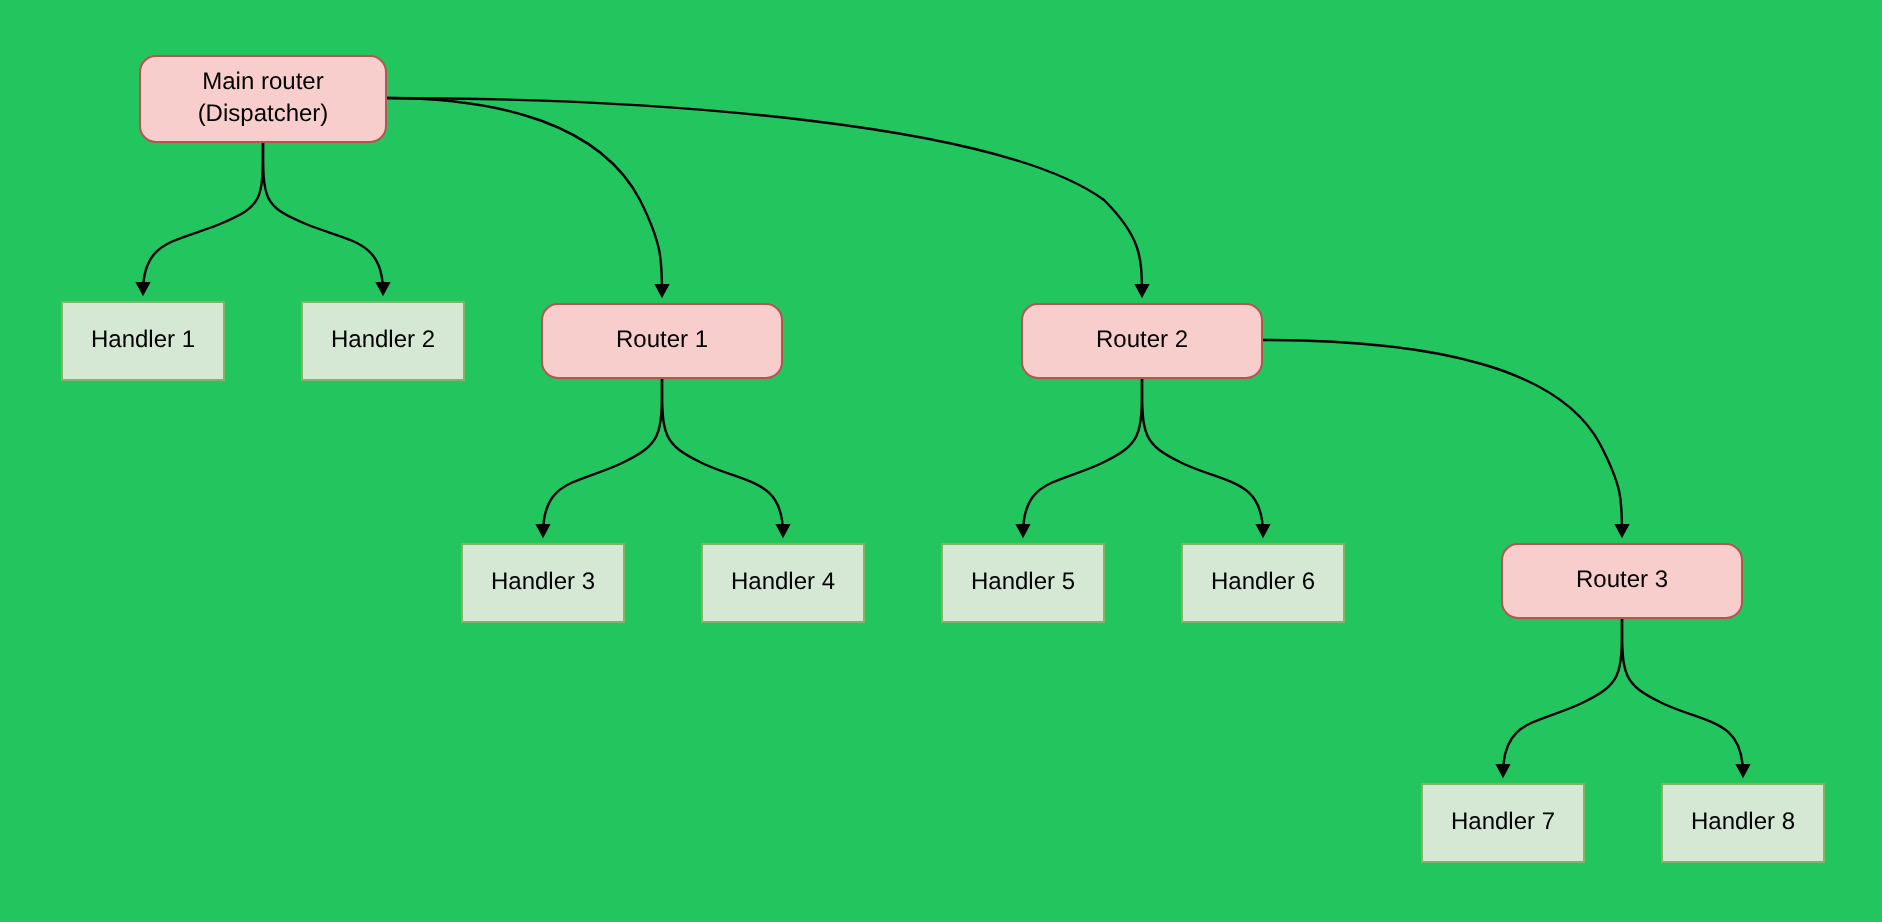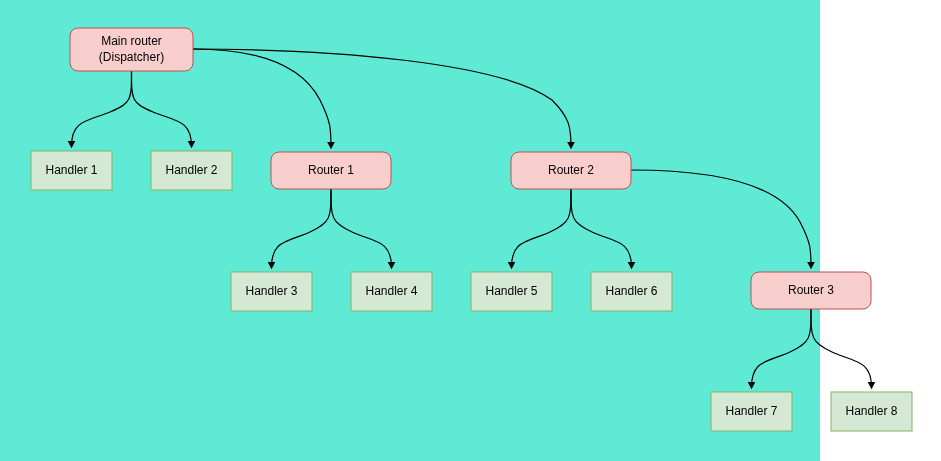--- a/index.html
+++ b/index.html
@@ -8,23 +8,23 @@
     background: #ffffff;
   }
   body {
     width: 941px;
     height: 461px;
     overflow: hidden;
     font-family: "Liberation Sans", sans-serif;
   }
   #diagram-root {
     position: relative;
-    width: 820px;
+    width: 941px;
     height: 461px;
-    background: #5eead4;
+    background: #22c55e;
   }
   svg#diagram-canvas {
     position: absolute;
     top: 0;
     left: 0;
     width: 941px;
     height: 461px;
     display: block;
   }
   .node-rect {

